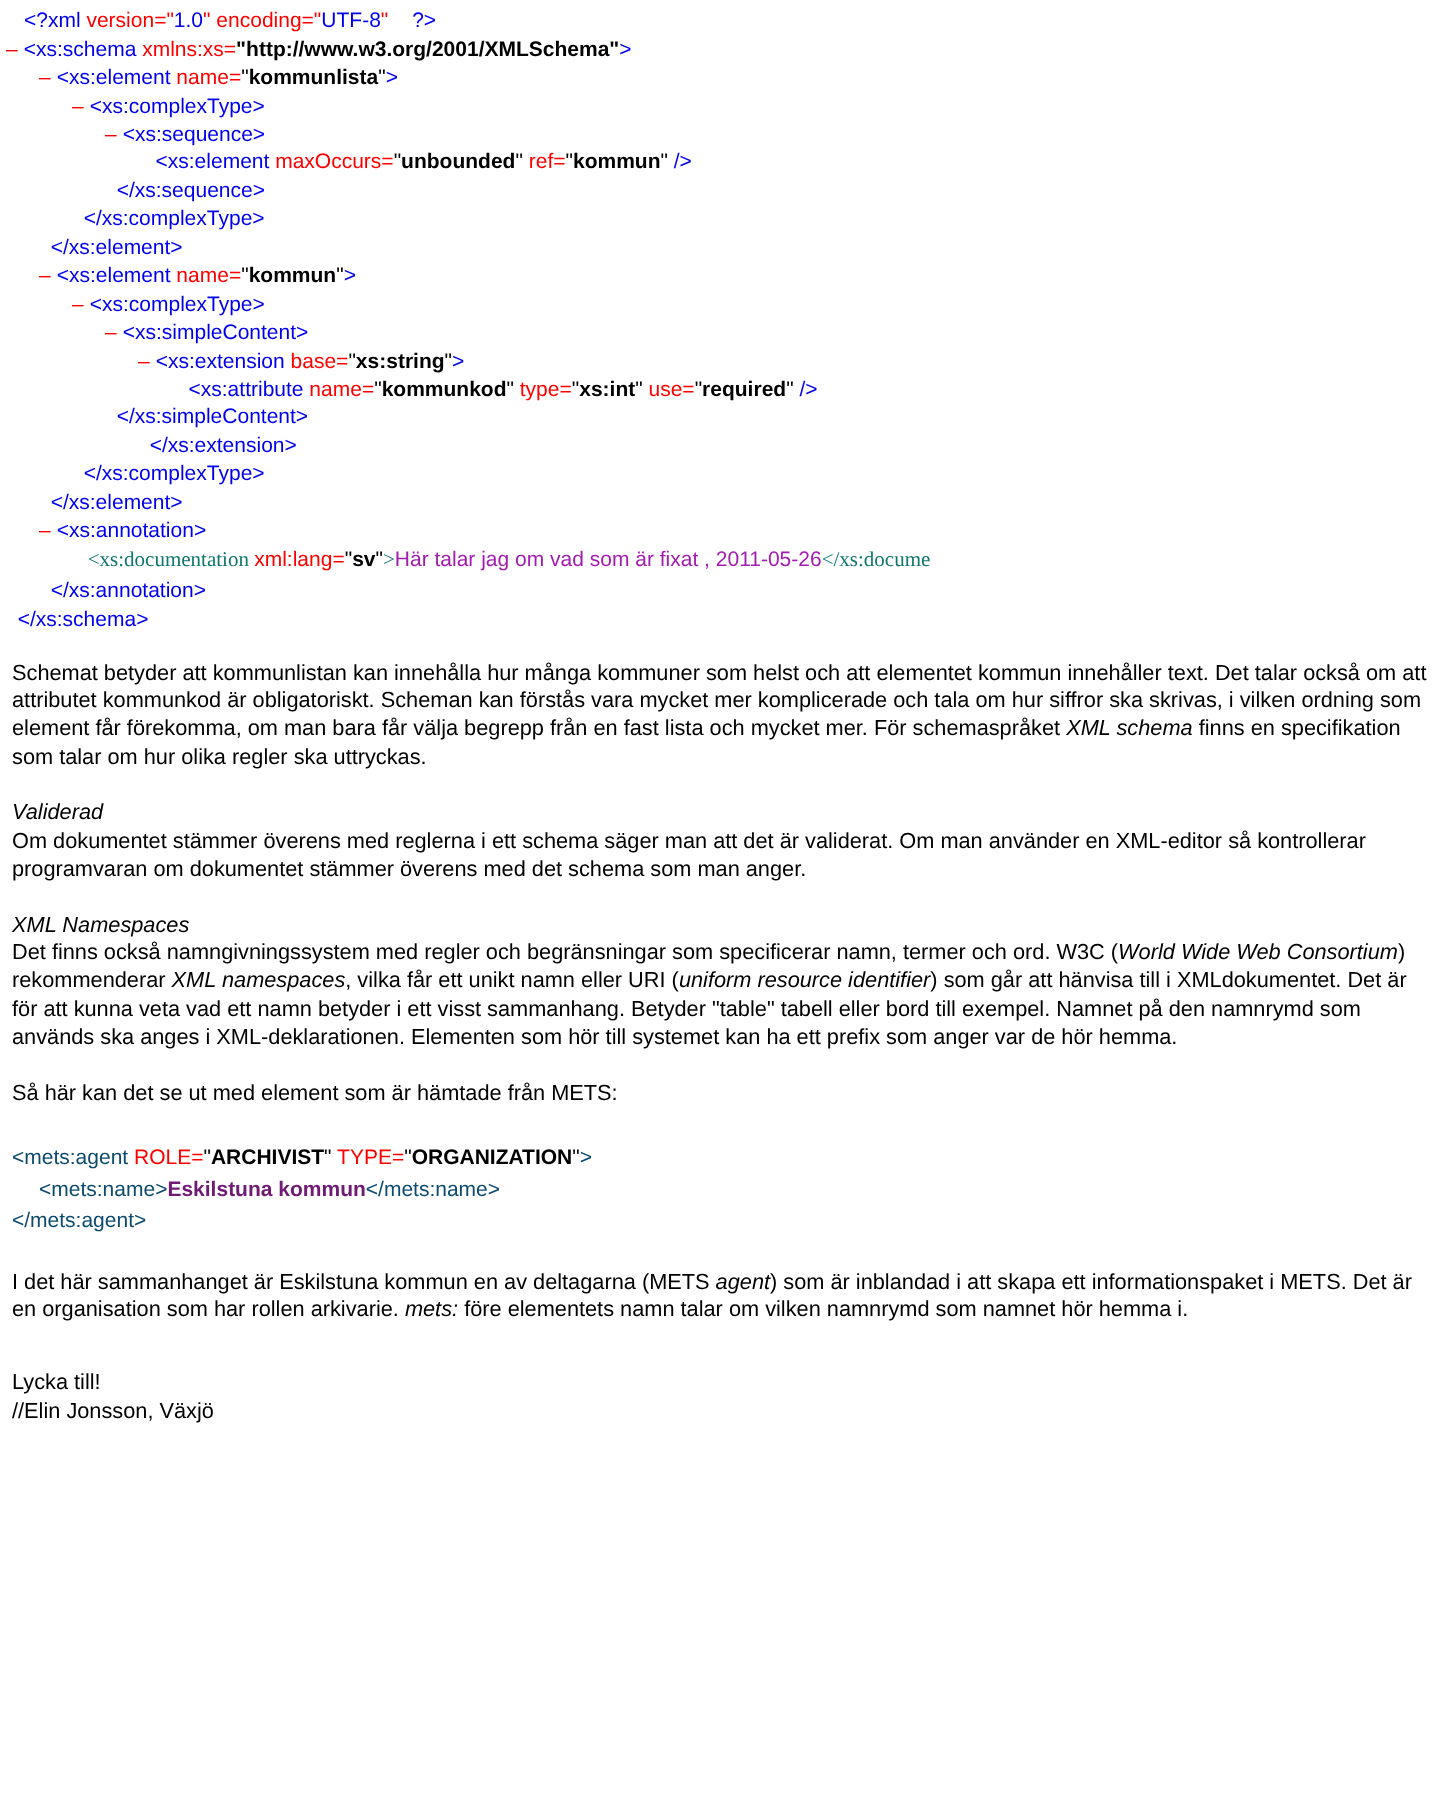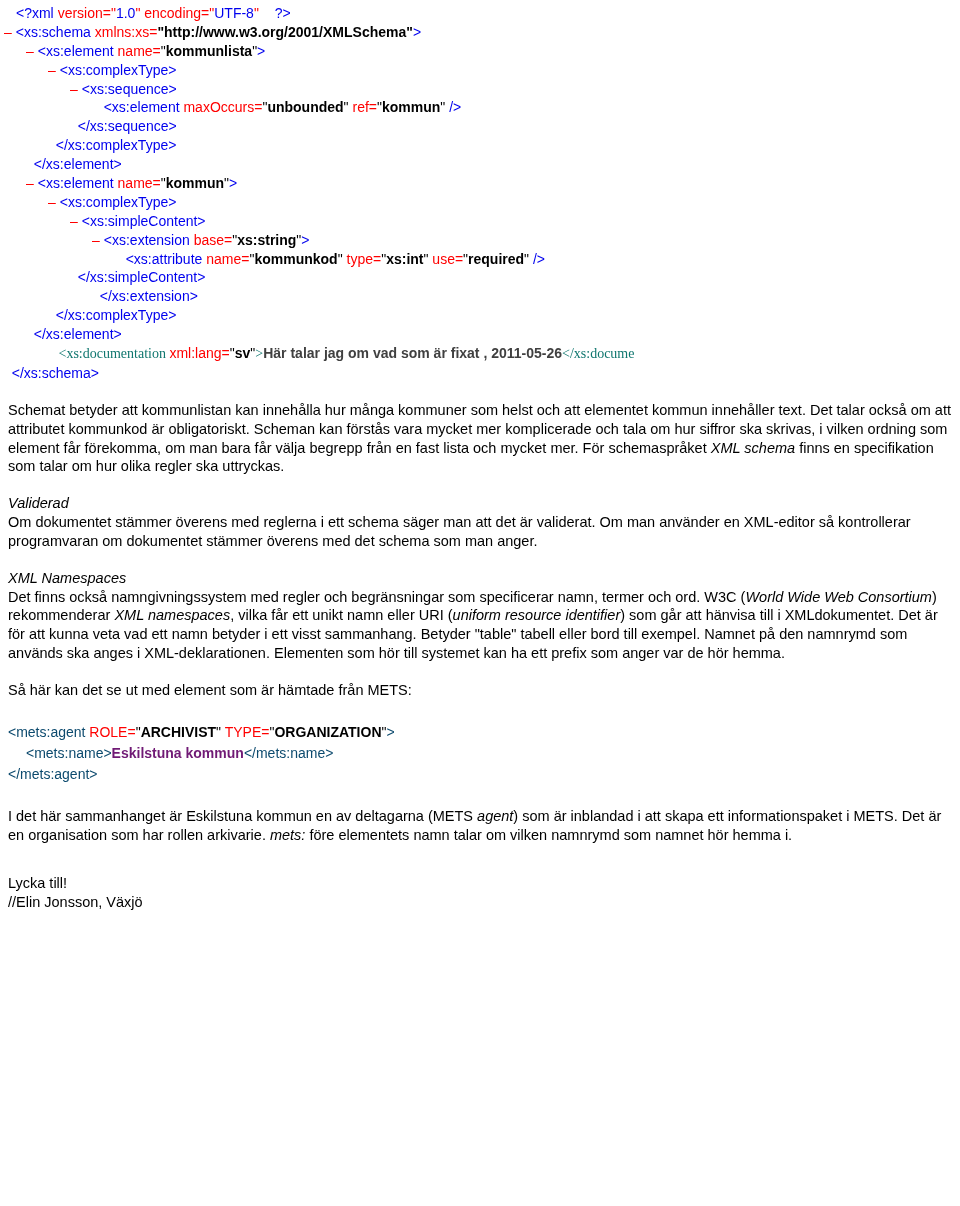--- a/index.html
+++ b/index.html
@@ -25,21 +25,21 @@
   .attrname { color: #FF0000; }
   .attrval { color: #0000EE; }
   .bold { font-weight: bold; color: #000; }
   .toggle { color: #FF0000; padding-right: 4px; font-family: Verdana, Arial, sans-serif; }
   .ind1 { padding-left: 22px; }
   .ind2 { padding-left: 44px; }
   .ind3 { padding-left: 66px; }
   .ind4 { padding-left: 88px; }
   .ind5 { padding-left: 110px; }
   .docline .tag { color: #0f766e; font-family: Liberation Serif, serif; }
-  .doctext { font-weight: bold; color: #404040; }
+  .doctext { font-weight: normal; color: #a21caf; }
 
   .prose {
     padding: 18px 8px 0 8px;
     font-size: 14.5px;
     line-height: 1.3;
   }
   .prose p { margin: 0 0 18px 0; }
   .prose .italic { font-style: italic; }
   .sig { margin-top: 4px; }
   .xml-snippet {
@@ -78,23 +78,25 @@
 
   <span class="xml-line ind4"><span class="toggle">–</span><span class="tag">&lt;<span>xs:extension</span> </span><span class="attrname">base=</span><span>"</span><span class="bold">xs:string</span><span>"</span><span class="tag">&gt;</span></span>
 
   <span class="xml-line ind5"><span class="tag">&nbsp;&nbsp;&nbsp;&lt;<span>xs:attribute</span> </span><span class="attrname">name=</span><span>"</span><span class="bold">kommunkod</span><span>" </span><span class="attrname">type=</span><span>"</span><span class="bold">xs:int</span><span>" </span><span class="attrname">use=</span><span>"</span><span class="bold">required</span><span>"</span><span class="tag"> /&gt;</span></span>
 
   <span class="xml-line ind3"><span class="tag">&nbsp;&nbsp;</span><span class="tag">&lt;/xs:simpleContent&gt;</span></span>
   <span class="xml-line ind4"><span class="tag">&nbsp;&nbsp;</span><span class="tag">&lt;/xs:extension&gt;</span></span>
   <span class="xml-line ind2"><span class="tag">&nbsp;&nbsp;</span><span class="tag">&lt;/xs:complexType&gt;</span></span>
   <span class="xml-line ind1"><span class="tag">&nbsp;&nbsp;</span><span class="tag">&lt;/xs:element&gt;</span></span>
 
+  <span class="xml-line ind1"><span class="toggle">–</span><span class="tag">&lt;xs:annotation&gt;</span></span>
 
   <span class="xml-line ind2 docline"><span class="tag">&nbsp;&nbsp;&nbsp;&lt;<span>xs:documentation</span> </span><span class="attrname">xml:lang=</span><span>"</span><span class="bold">sv</span><span>"</span><span class="tag">&gt;</span><span class="doctext">Här talar jag om vad som är fixat , 2011-05-26</span><span class="tag">&lt;/xs:docume</span></span>
 
+  <span class="xml-line ind1"><span class="tag">&nbsp;&nbsp;</span><span class="tag">&lt;/xs:annotation&gt;</span></span>
   <span class="xml-line"><span class="tag">&nbsp;&nbsp;</span><span class="tag">&lt;/xs:schema&gt;</span></span>
 </div>
 
 <div class="prose">
   <p><span>Schemat betyder att kommunlistan kan innehålla hur många kommuner som helst och att elementet kommun innehåller text. Det talar också om att attributet kommunkod är obligatoriskt. Scheman kan förstås vara mycket mer komplicerade och tala om hur siffror ska skrivas, i vilken ordning som element får förekomma, om man bara får välja begrepp från en fast lista och mycket mer. För schemaspråket </span><span class="italic">XML schema</span><span> finns en specifikation som talar om hur olika regler ska uttryckas.</span></p>
 
   <p><span class="italic">Validerad</span><br><span>Om dokumentet stämmer överens med reglerna i ett schema säger man att det är validerat. Om man använder en XML-editor så kontrollerar programvaran om dokumentet stämmer överens med det schema som man anger.</span></p>
 
   <p><span class="italic">XML Namespaces</span><br><span>Det finns också namngivningssystem med regler och begränsningar som specificerar namn, termer och ord. W3C (</span><span class="italic">World Wide Web Consortium</span><span>) rekommenderar </span><span class="italic">XML namespaces</span><span>, vilka får ett unikt namn eller URI (</span><span class="italic">uniform resource identifier</span><span>) som går att hänvisa till i XMLdokumentet. Det är för att kunna veta vad ett namn betyder i ett visst sammanhang. Betyder "table" tabell eller bord till exempel. Namnet på den namnrymd som används ska anges i XML-deklarationen. Elementen som hör till systemet kan ha ett prefix som anger var de hör hemma.</span></p>
 

